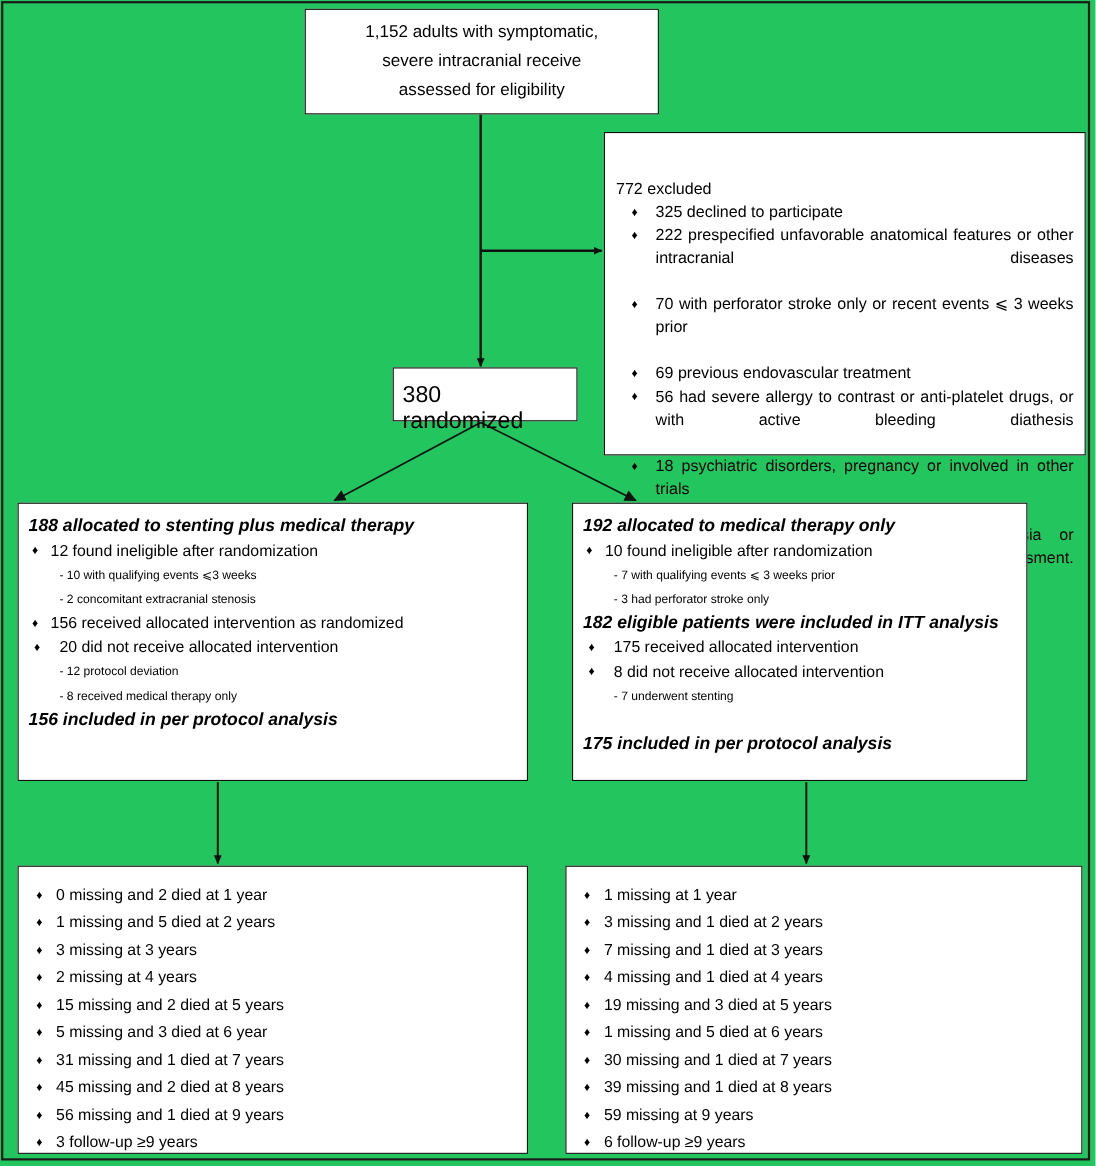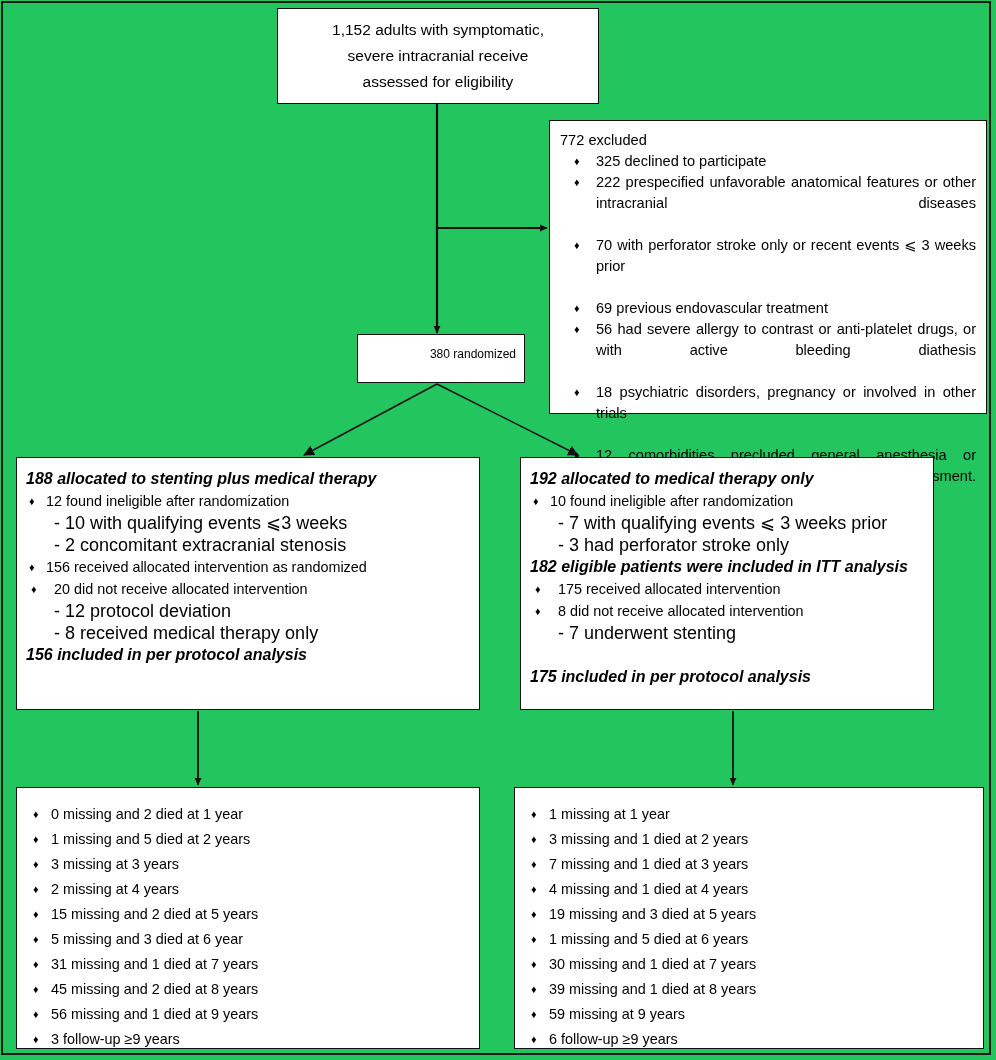--- a/index.html
+++ b/index.html
@@ -62,20 +62,21 @@
     width: 438px;
     height: 294px;
   }
   #box-excluded .box-inner {
     padding: 9px 10px 4px 10px;
   }
   .excl-head {
     font-size: 14.6px;
     line-height: 20px;
     margin-bottom: 1px;
+    margin-top: 32px;
   }
   ul.excl-list {
     list-style: none;
     margin: 0;
     padding: 0;
   }
   ul.excl-list > li {
     position: relative;
     padding-left: 36px;
     font-size: 14.6px;
@@ -102,23 +103,23 @@
   }
 
   
   #box-randomized {
     left: 357px;
     top: 334px;
     width: 168px;
     height: 49px;
   }
   #box-randomized .box-inner {
-    text-align: right;
+    text-align: left;
     padding-top: 12px;
-    font-size: 12px;
+    font-size: 21px;
   }
 
   
   #box-alloc-left {
     left: 16px;
     top: 457px;
     width: 464px;
     height: 253px;
   }
   #box-alloc-right {
@@ -147,21 +148,21 @@
   .alloc-row .bul {
     position: absolute;
     left: 3px;
     top: 0;
     font-size: 11px;
     line-height: 22px;
   }
   .alloc-row.wide .bul { left: 5px; }
   .alloc-row.wide { padding-left: 28px; }
   .alloc-sub {
-    font-size: 18px;
+    font-size: 11px;
     line-height: 22px;
     padding-left: 28px;
     white-space: nowrap;
   }
   .alloc-spacer {
     height: 22px;
   }
 
   
   #box-follow-left {

